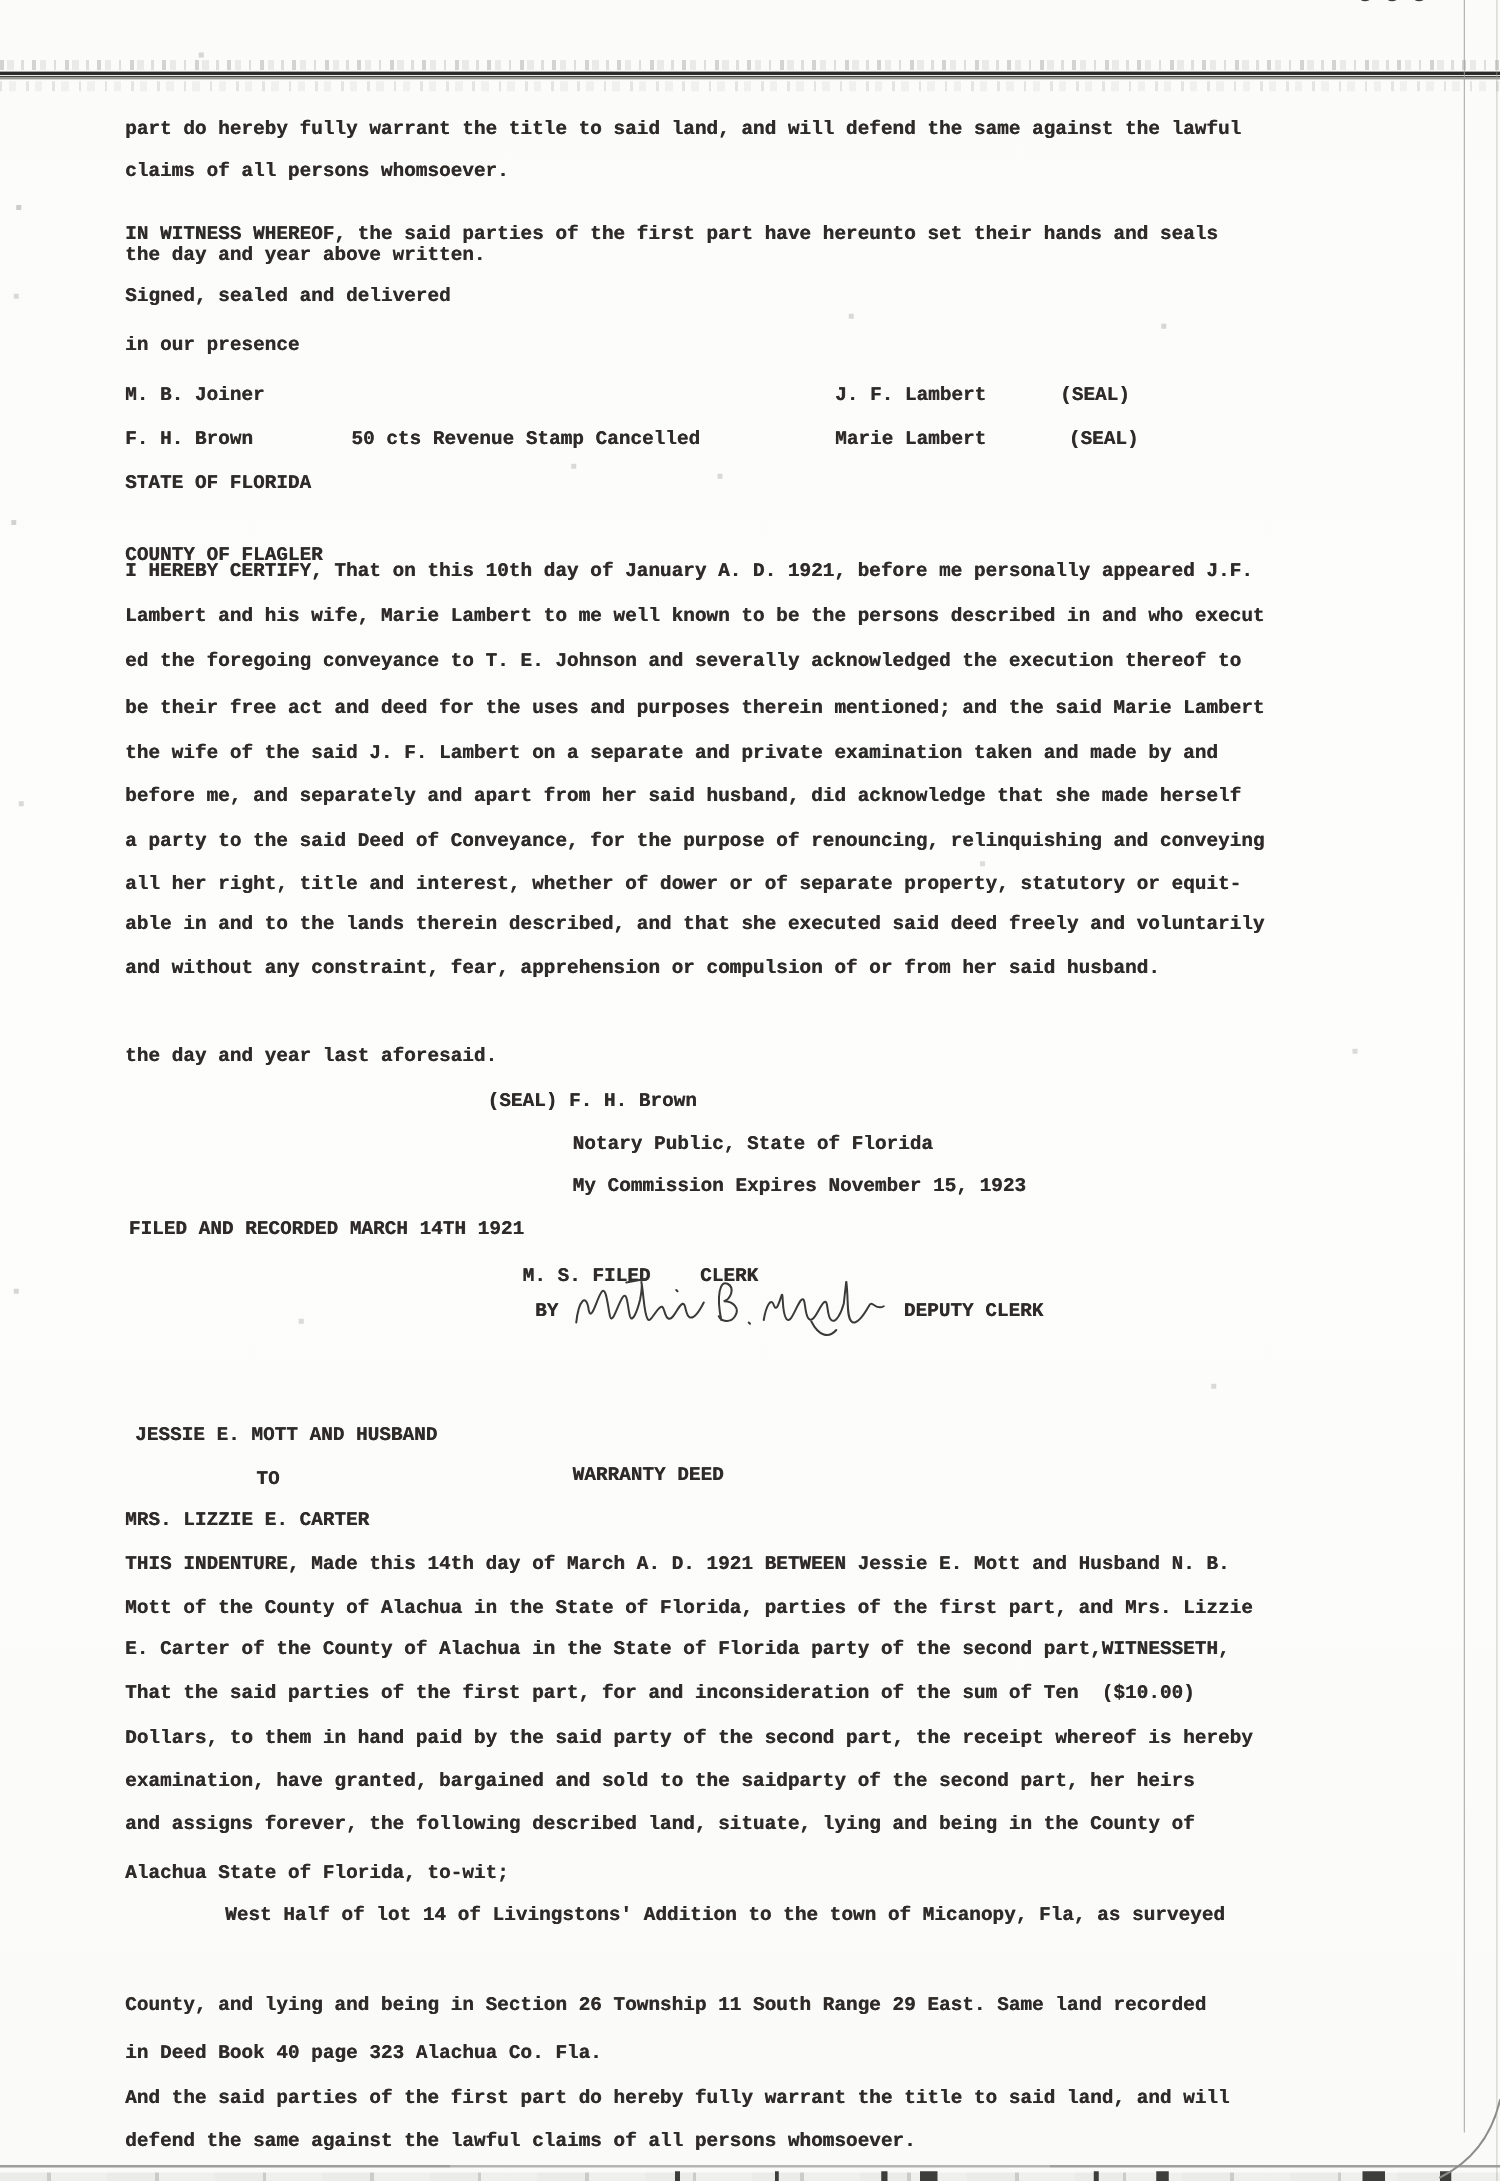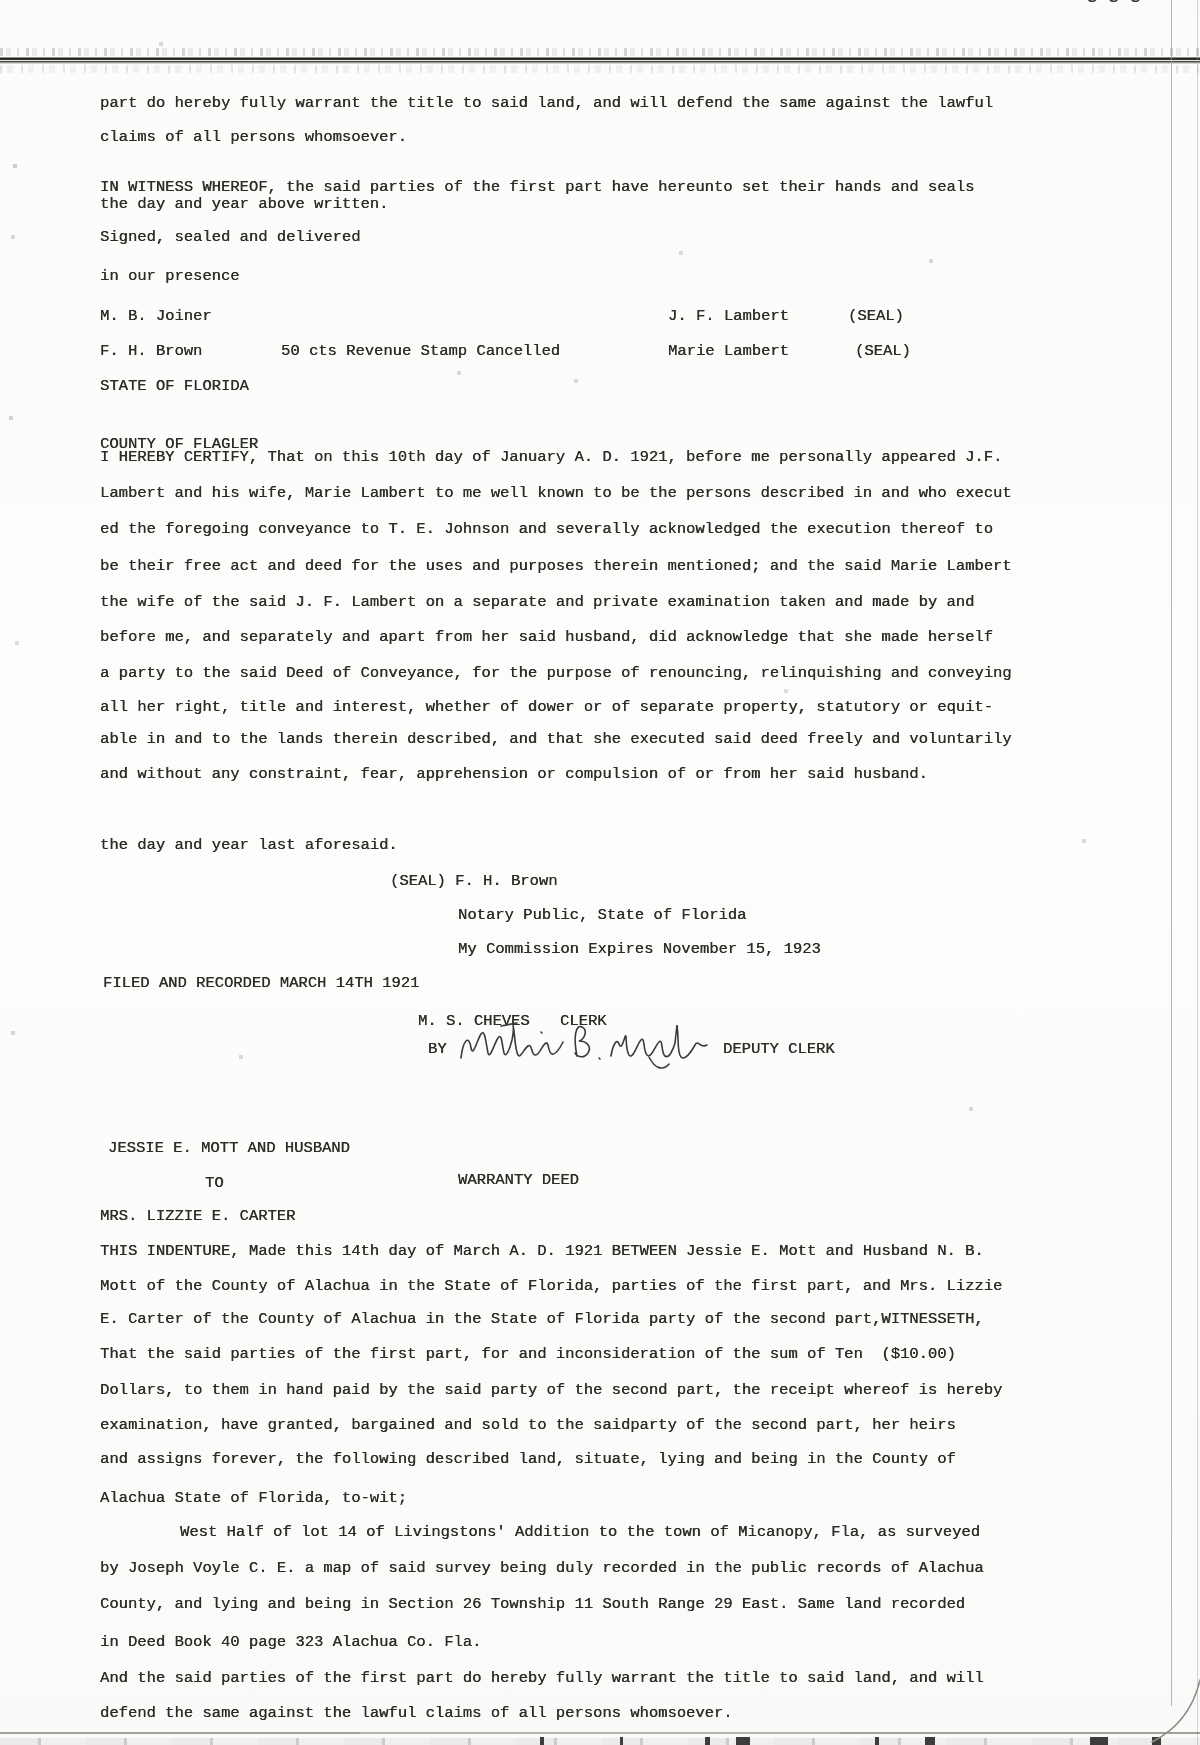--- a/index.html
+++ b/index.html
@@ -10,20 +10,21 @@
     background:linear-gradient(180deg,#fbfbf9 0%,#fdfdfc 45%,#fafaf8 100%);
     font-family:"Liberation Mono","DejaVu Sans Mono",monospace;
     color:#2d2a27;
     overflow:hidden;
   }
   .tl{
     position:absolute;left:100px;
     font-size:15.5px;line-height:17px;
     white-space:pre;
     text-shadow:0.35px 0 0 rgba(45,42,39,.85);
+    font-weight:bold;
   }
   
   .noise-row{position:absolute;left:0;width:1200px;}
   .noise-a{top:48px;height:8px;opacity:.55;
     background:repeating-linear-gradient(90deg,rgba(60,60,60,.38) 0 3px,rgba(0,0,0,0) 3px 6px,rgba(60,60,60,.16) 6px 11px,rgba(0,0,0,0) 11px 17px,rgba(60,60,60,.28) 17px 19px,rgba(0,0,0,0) 19px 26px);}
   .rule-band{top:57px;height:7px;
     background:linear-gradient(180deg,#8a8a88 0 1px,#2c2c2a 1px 3px,#e9e9e6 3px 4px,#454543 4px 5px,#9a9a97 5px 6px,#d2d2cf 6px 7px);}
   .noise-b{top:65px;height:8px;opacity:.4;
     background:repeating-linear-gradient(90deg,rgba(60,60,60,.3) 0 2px,rgba(0,0,0,0) 2px 7px,rgba(60,60,60,.14) 7px 13px,rgba(0,0,0,0) 13px 21px);}
   
@@ -99,21 +100,21 @@
   <div class="tl" style="top:665px">a party to the said Deed of Conveyance, for the purpose of renouncing, relinquishing and conveying</div>
   <div class="tl" style="top:731px">able in and to the lands therein described, and that she executed said deed freely and voluntarily</div>
   <div class="tl" style="top:766px">and without any constraint, fear, apprehension or compulsion of or from her said husband.</div>
   <div class="tl" style="top:837px">the day and year last aforesaid.</div>
 
   <div class="tl" style="top:873px;left:390px">(SEAL) F. H. Brown</div>
   <div class="tl" style="top:907px;left:458px">Notary Public, State of Florida</div>
   <div class="tl" style="top:941px;left:458px">My Commission Expires November 15, 1923</div>
 
   <div class="tl" style="top:975px;left:103px">FILED AND RECORDED MARCH 14TH 1921</div>
-  <div class="tl" style="top:1013px;left:418px">M. S. CHEVES</div>
+  <div class="tl" style="top:1013px;left:418px">M. S. FILED</div>
   <div class="tl" style="top:1013px;left:560px">CLERK</div>
   <div class="tl" style="top:1041px;left:428px">BY</div>
   <svg class="sig-svg" width="265" height="65" viewBox="0 0 265 65">
     <g fill="none" stroke="#3a3a38" stroke-width="1.6" stroke-linecap="round">
       <path d="M8,46 C10,28 16,22 18,36 C20,46 24,28 28,22 C32,16 33,32 35,41 C37,48 41,32 45,26 C49,20 49,34 51,41 C53,47 57,36 59,28 C60,23 61,17 60,13 C62,23 62,38 65,43 C67,47 71,37 75,34 C79,31 78,42 82,43 C86,44 89,33 93,31 C96,30 95,41 99,42 C103,43 107,36 110,30"></path>
       <path d="M48,14 L64,11 M88,20 L89,21"></path>
       <path d="M124,44 C120,24 123,12 129,15 C135,18 132,27 126,29 C134,29 139,35 135,41 C131,47 124,45 122,41 M146,46 L147,47"></path>
       <path d="M158,44 C160,32 164,26 166,32 C168,38 170,31 172,25 C174,19 172,37 176,43 C180,48 184,32 188,28 C192,24 190,39 194,43 C198,47 202,34 206,30 C210,26 208,41 212,44 C216,47 220,38 222,31 L224,13 C226,28 224,41 228,45 C232,49 238,40 242,33 C245,27 247,37 254,33"></path>
       <path d="M196,45 C202,57 210,59 216,52"></path>
     </g>
@@ -128,21 +129,20 @@
   <div class="tl" style="top:1243px">THIS INDENTURE, Made this 14th day of March A. D. 1921 BETWEEN Jessie E. Mott and Husband N. B.</div>
   <div class="tl" style="top:1278px">Mott of the County of Alachua in the State of Florida, parties of the first part, and Mrs. Lizzie</div>
   <div class="tl" style="top:1311px">E. Carter of the County of Alachua in the State of Florida party of the second part,WITNESSETH,</div>
   <div class="tl" style="top:1346px">That the said parties of the first part, for and inconsideration of the sum of Ten  ($10.00)</div>
   <div class="tl" style="top:1382px">Dollars, to them in hand paid by the said party of the second part, the receipt whereof is hereby</div>
   <div class="tl" style="top:1417px">examination, have granted, bargained and sold to the saidparty of the second part, her heirs</div>
   <div class="tl" style="top:1451px">and assigns forever, the following described land, situate, lying and being in the County of</div>
   <div class="tl" style="top:1490px">Alachua State of Florida, to-wit;</div>
 
   <div class="tl" style="top:1524px;left:180px">West Half of lot 14 of Livingstons' Addition to the town of Micanopy, Fla, as surveyed</div>
-  <div class="tl" style="top:1560px">by Joseph Voyle C. E. a map of said survey being duly recorded in the public records of Alachua</div>
   <div class="tl" style="top:1596px">County, and lying and being in Section 26 Township 11 South Range 29 East. Same land recorded</div>
   <div class="tl" style="top:1634px">in Deed Book 40 page 323 Alachua Co. Fla.</div>
 
   <div class="tl" style="top:1670px">And the said parties of the first part do hereby fully warrant the title to said land, and will</div>
   <div class="tl" style="top:1705px">defend the same against the lawful claims of all persons whomsoever.</div>
 
   <div class="bottom-rule"></div>
   <div class="bottom-strip"></div>
   <div class="tick" style="left:540px;width:4px"></div>
   <div class="tick" style="left:620px;width:3px"></div>

